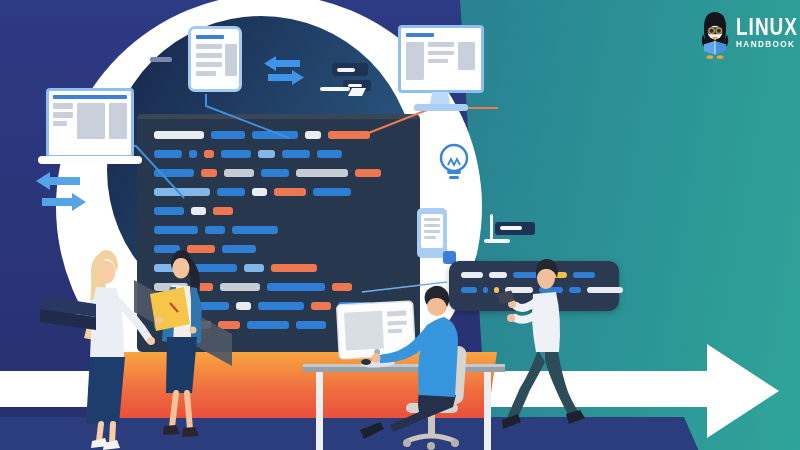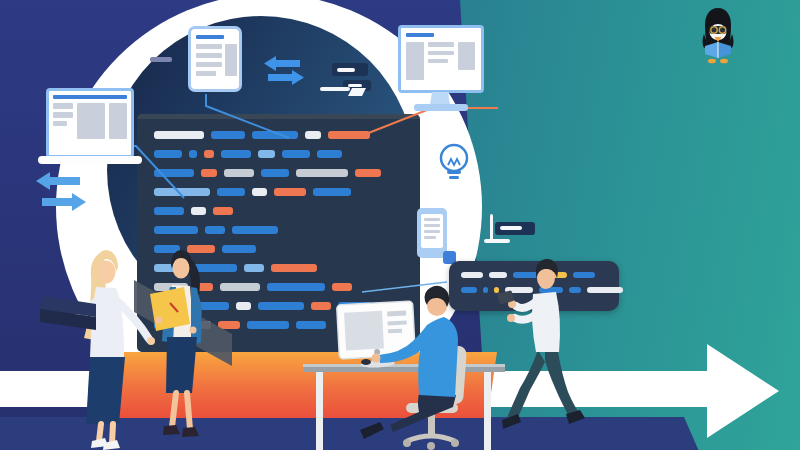--- a/index.html
+++ b/index.html
@@ -371,15 +371,19 @@
       <rect x="11" y="20" width="18" height="8" rx="4" fill="#2a2e38"></rect>
       <circle cx="16" cy="24" r="3.2" fill="none" stroke="#caa24a" stroke-width="1.4"></circle>
       <circle cx="24.5" cy="24" r="3.2" fill="none" stroke="#caa24a" stroke-width="1.4"></circle>
       <polygon points="16.5,31 23.5,31 20,36" fill="#f0a23c"></polygon>
       <polygon points="7,40 20,36 20,52 7,48" fill="#5fa8e8"></polygon>
       <polygon points="33,40 20,36 20,52 33,48" fill="#4593d8"></polygon>
       <line x1="20" y1="36" x2="20" y2="52" stroke="#dce9f5" stroke-width="1.2"></line>
       <ellipse cx="14" cy="55" rx="4" ry="2.3" fill="#f0a23c"></ellipse>
       <ellipse cx="26" cy="55" rx="4" ry="2.3" fill="#f0a23c"></ellipse>
     </svg>
+    <div class="logo-text">
+      <div class="logo-line1">LINUX</div>
+      <div class="logo-line2">HANDBOOK</div>
+    </div>
   </div>
 
 </div>
 
 </body></html>

